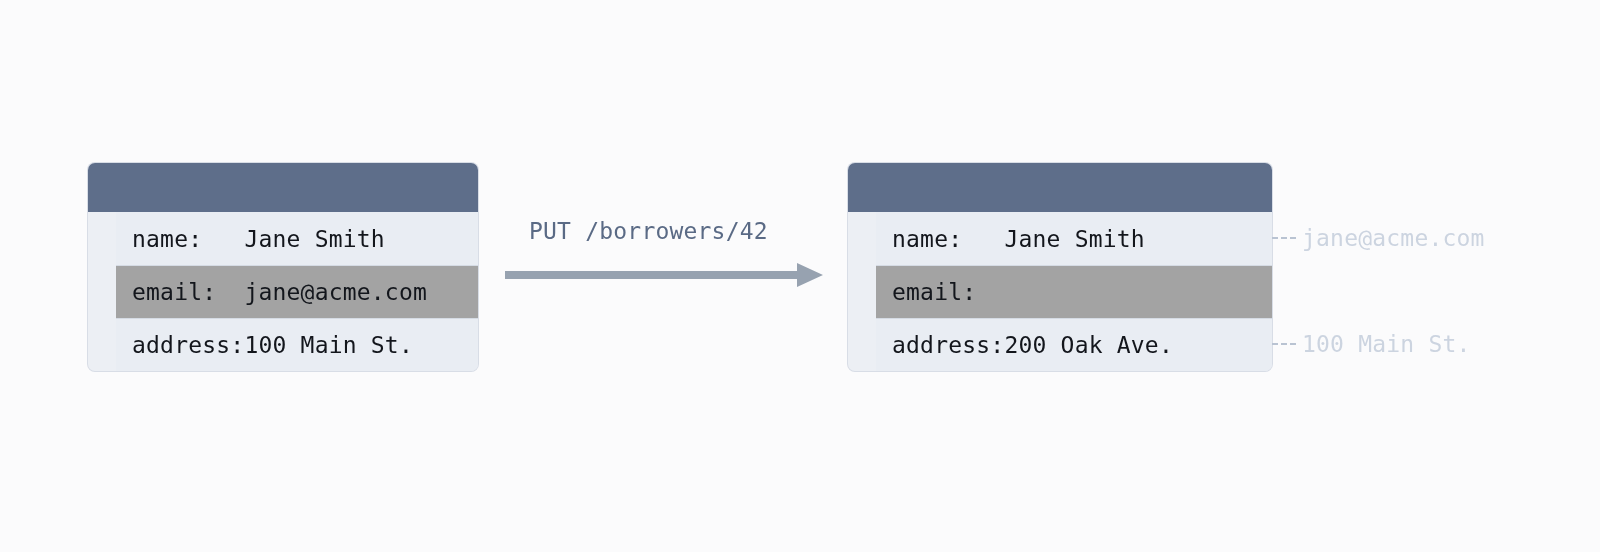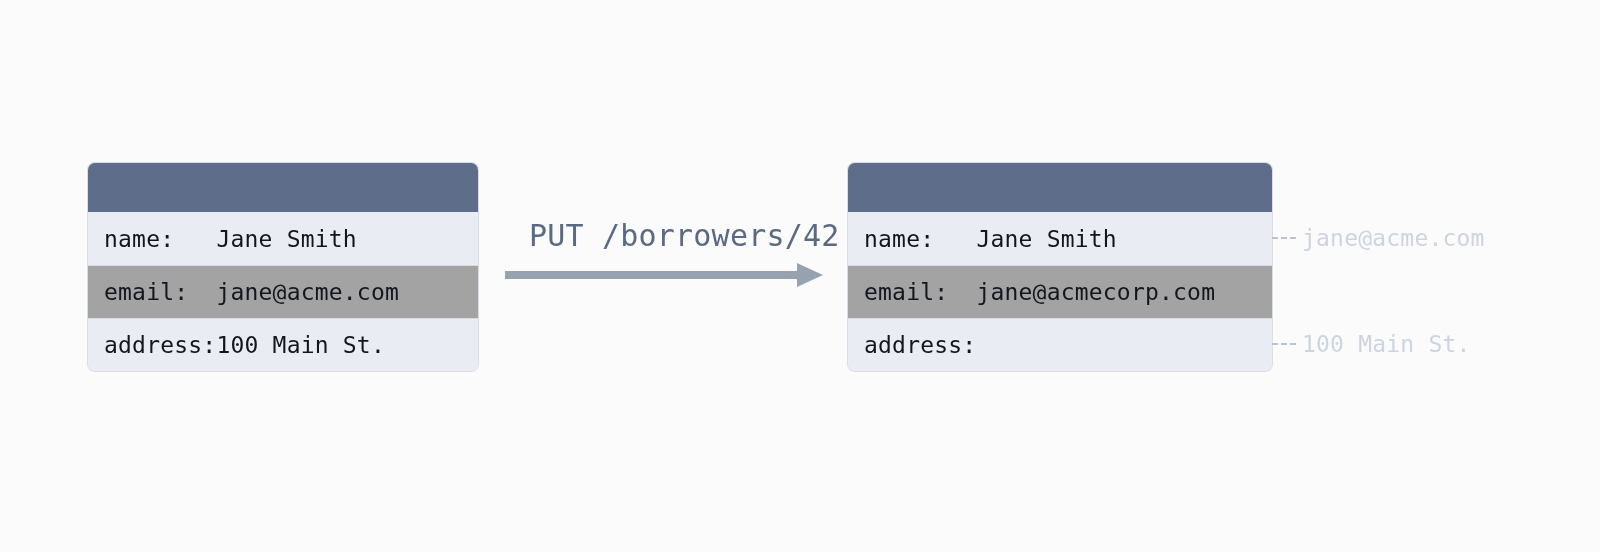--- a/index.html
+++ b/index.html
@@ -30,20 +30,21 @@
   .card-before { left: 88px;  top: 163px; width: 390px; }
   .card-after  { left: 848px; top: 163px; width: 424px; }
 
   .card-header {
     height: 49px;
     background: #5e6e8a;
   }
 
   .card-rows {
     display: block;
+    margin-left: 28px;
   }
   .row {
     display: flex;
     align-items: center;
     height: 53px;
     padding: 0 0 0 16px;
     box-sizing: border-box;
     font-size: 23px;
     letter-spacing: 0.2px;
     color: #13161c;
@@ -69,21 +70,21 @@
     position: absolute;
     left: 505px;
     top: 218px;
     width: 320px;
     height: 70px;
   }
   .arrow-label {
     position: absolute;
     left: 24px;
     top: 0;
-    font-size: 30px;
+    font-size: 23px;
     color: #5a6a85;
     white-space: pre;
     letter-spacing: 0.2px;
   }
   .arrow-svg {
     position: absolute;
     left: 0;
     top: 44px;
   }
 
@@ -149,25 +150,25 @@
     <div class="card-header"></div>
     <div class="card-rows">
 
       <div class="row">
         <span class="row-key">name:   </span>
         <span class="row-val">Jane Smith</span>
       </div>
 
       <div class="row alt">
         <span class="row-key">email:  </span>
-        <span class="row-val">jane@acmecorp.com</span>
       </div>
 
       <div class="row">
         <span class="row-key">address:</span>
+        <span class="row-val">200 Oak Ave.</span>
       </div>
 
     </div>
   </div>
 
   <div class="annotation ann-email">
     <span class="ann-dash"></span>
     <span class="ann-text">jane@acme.com</span>
   </div>
 

